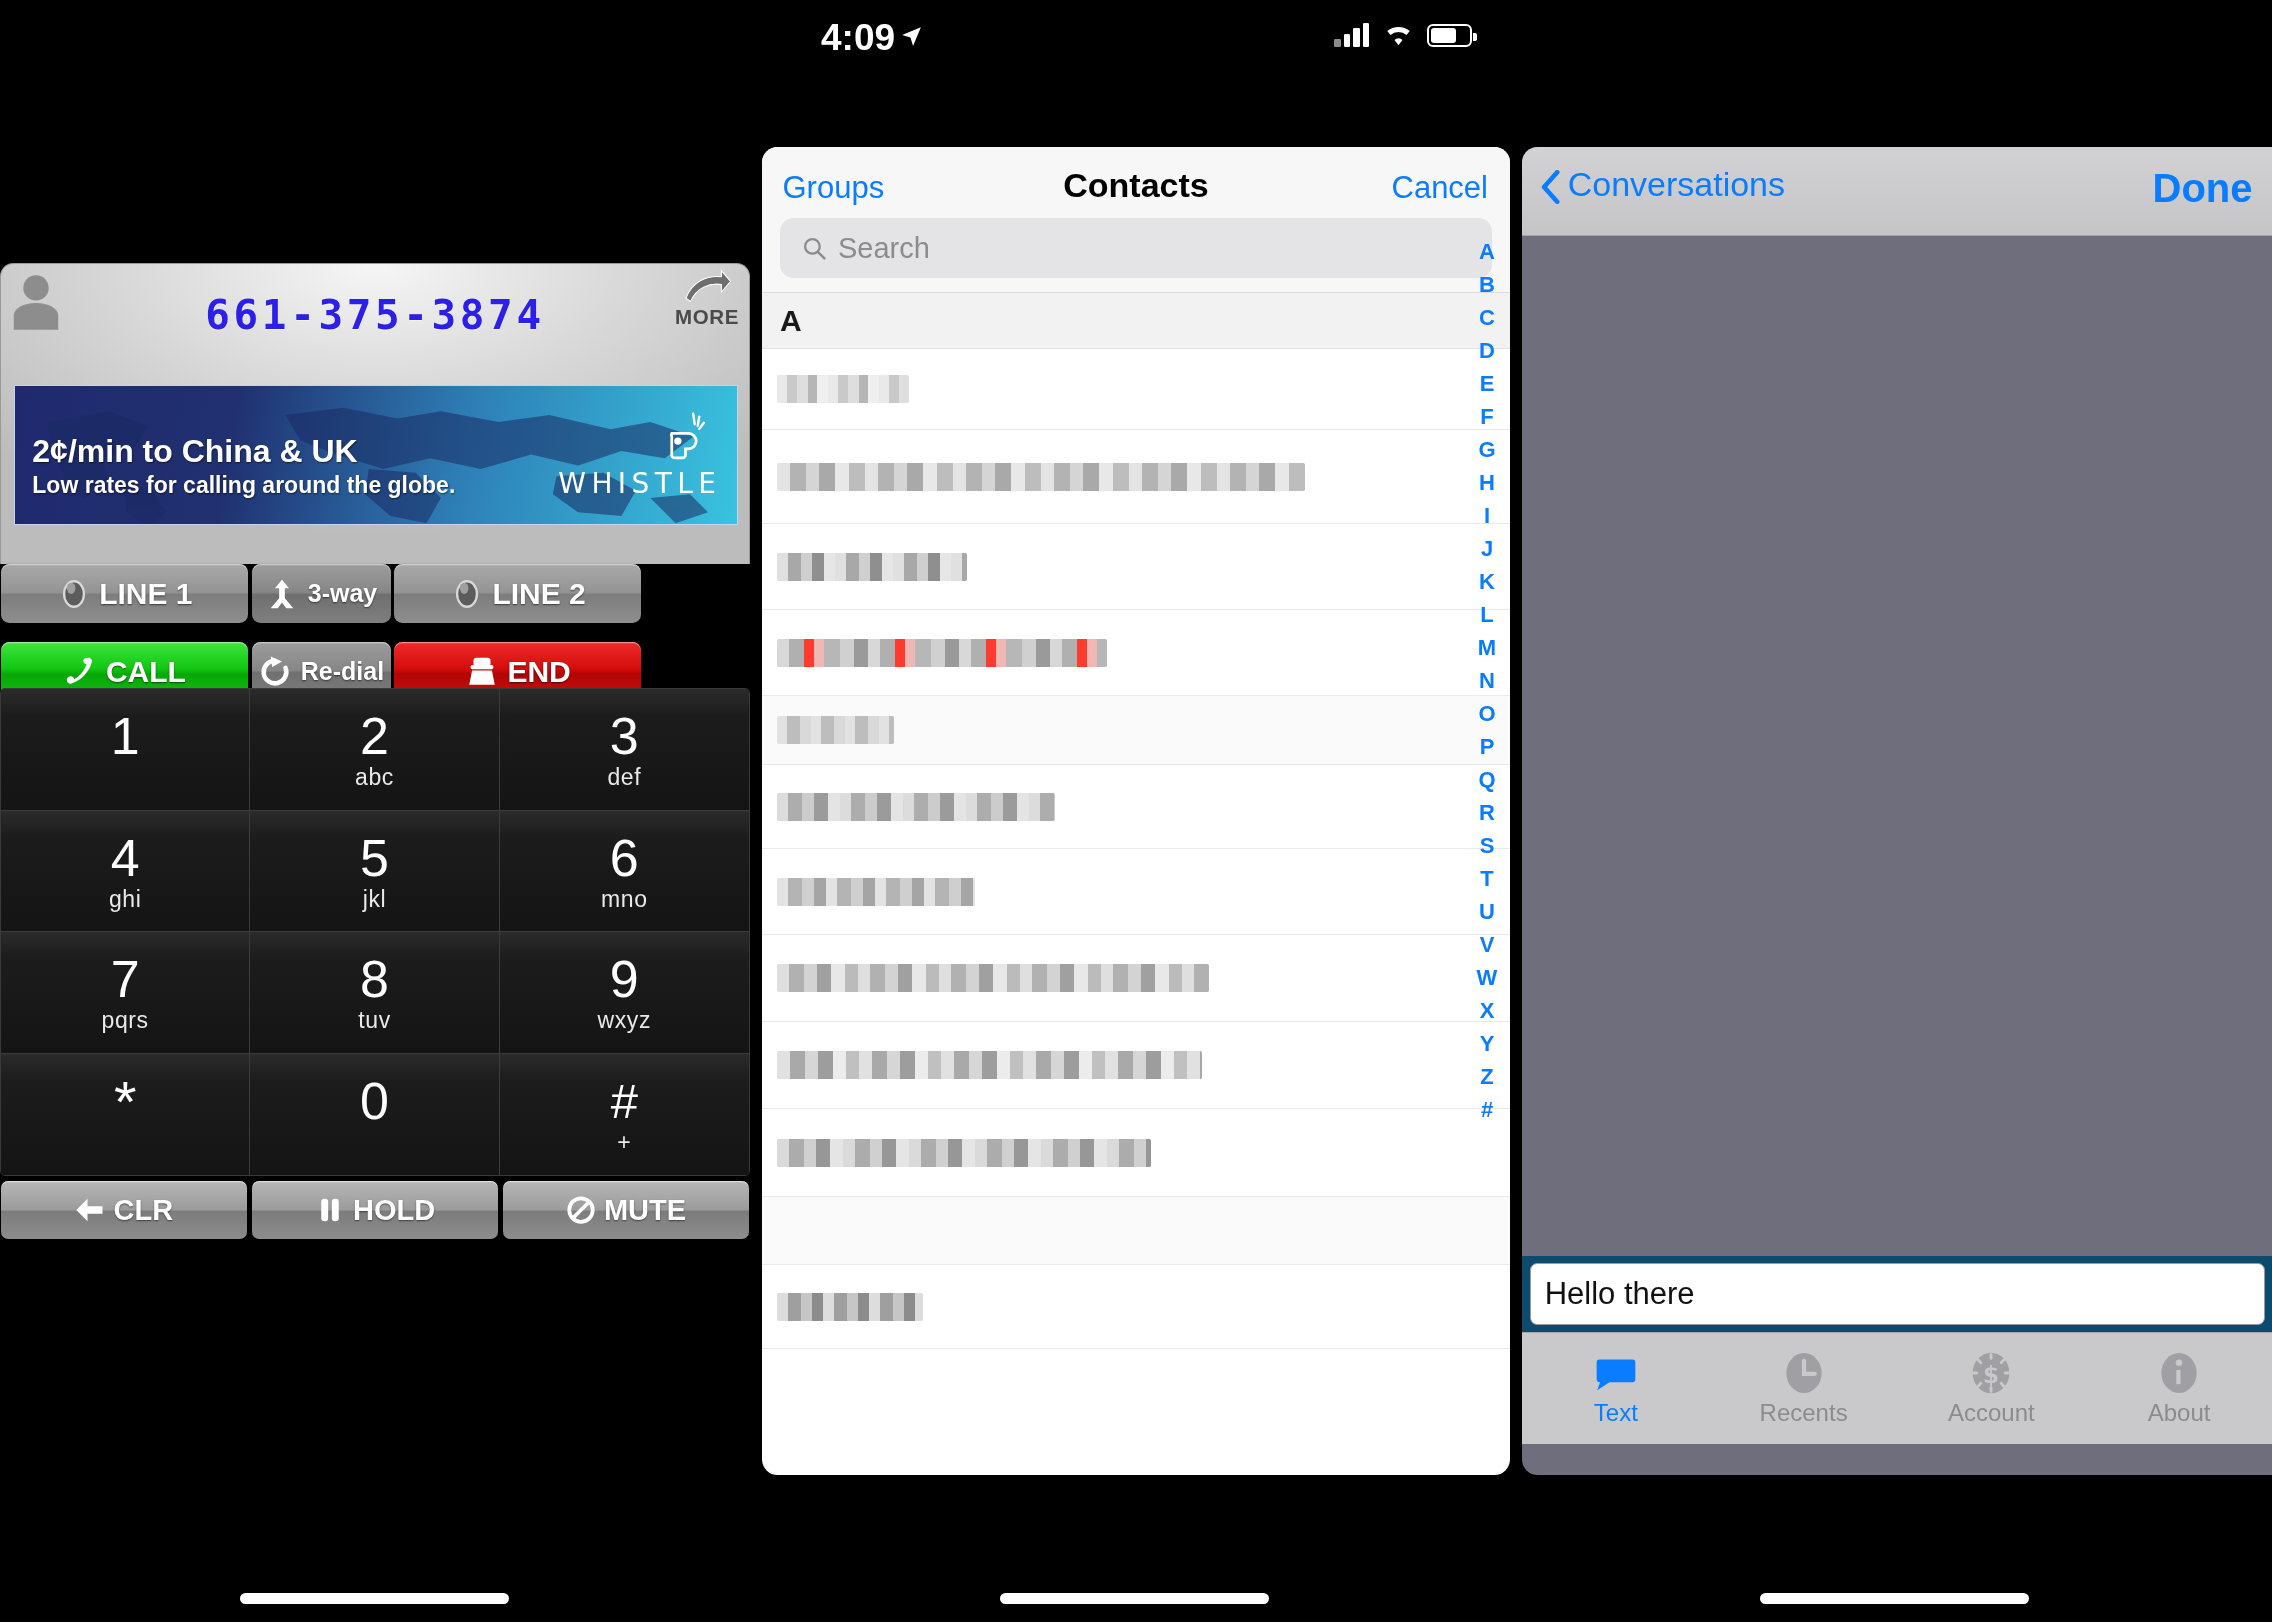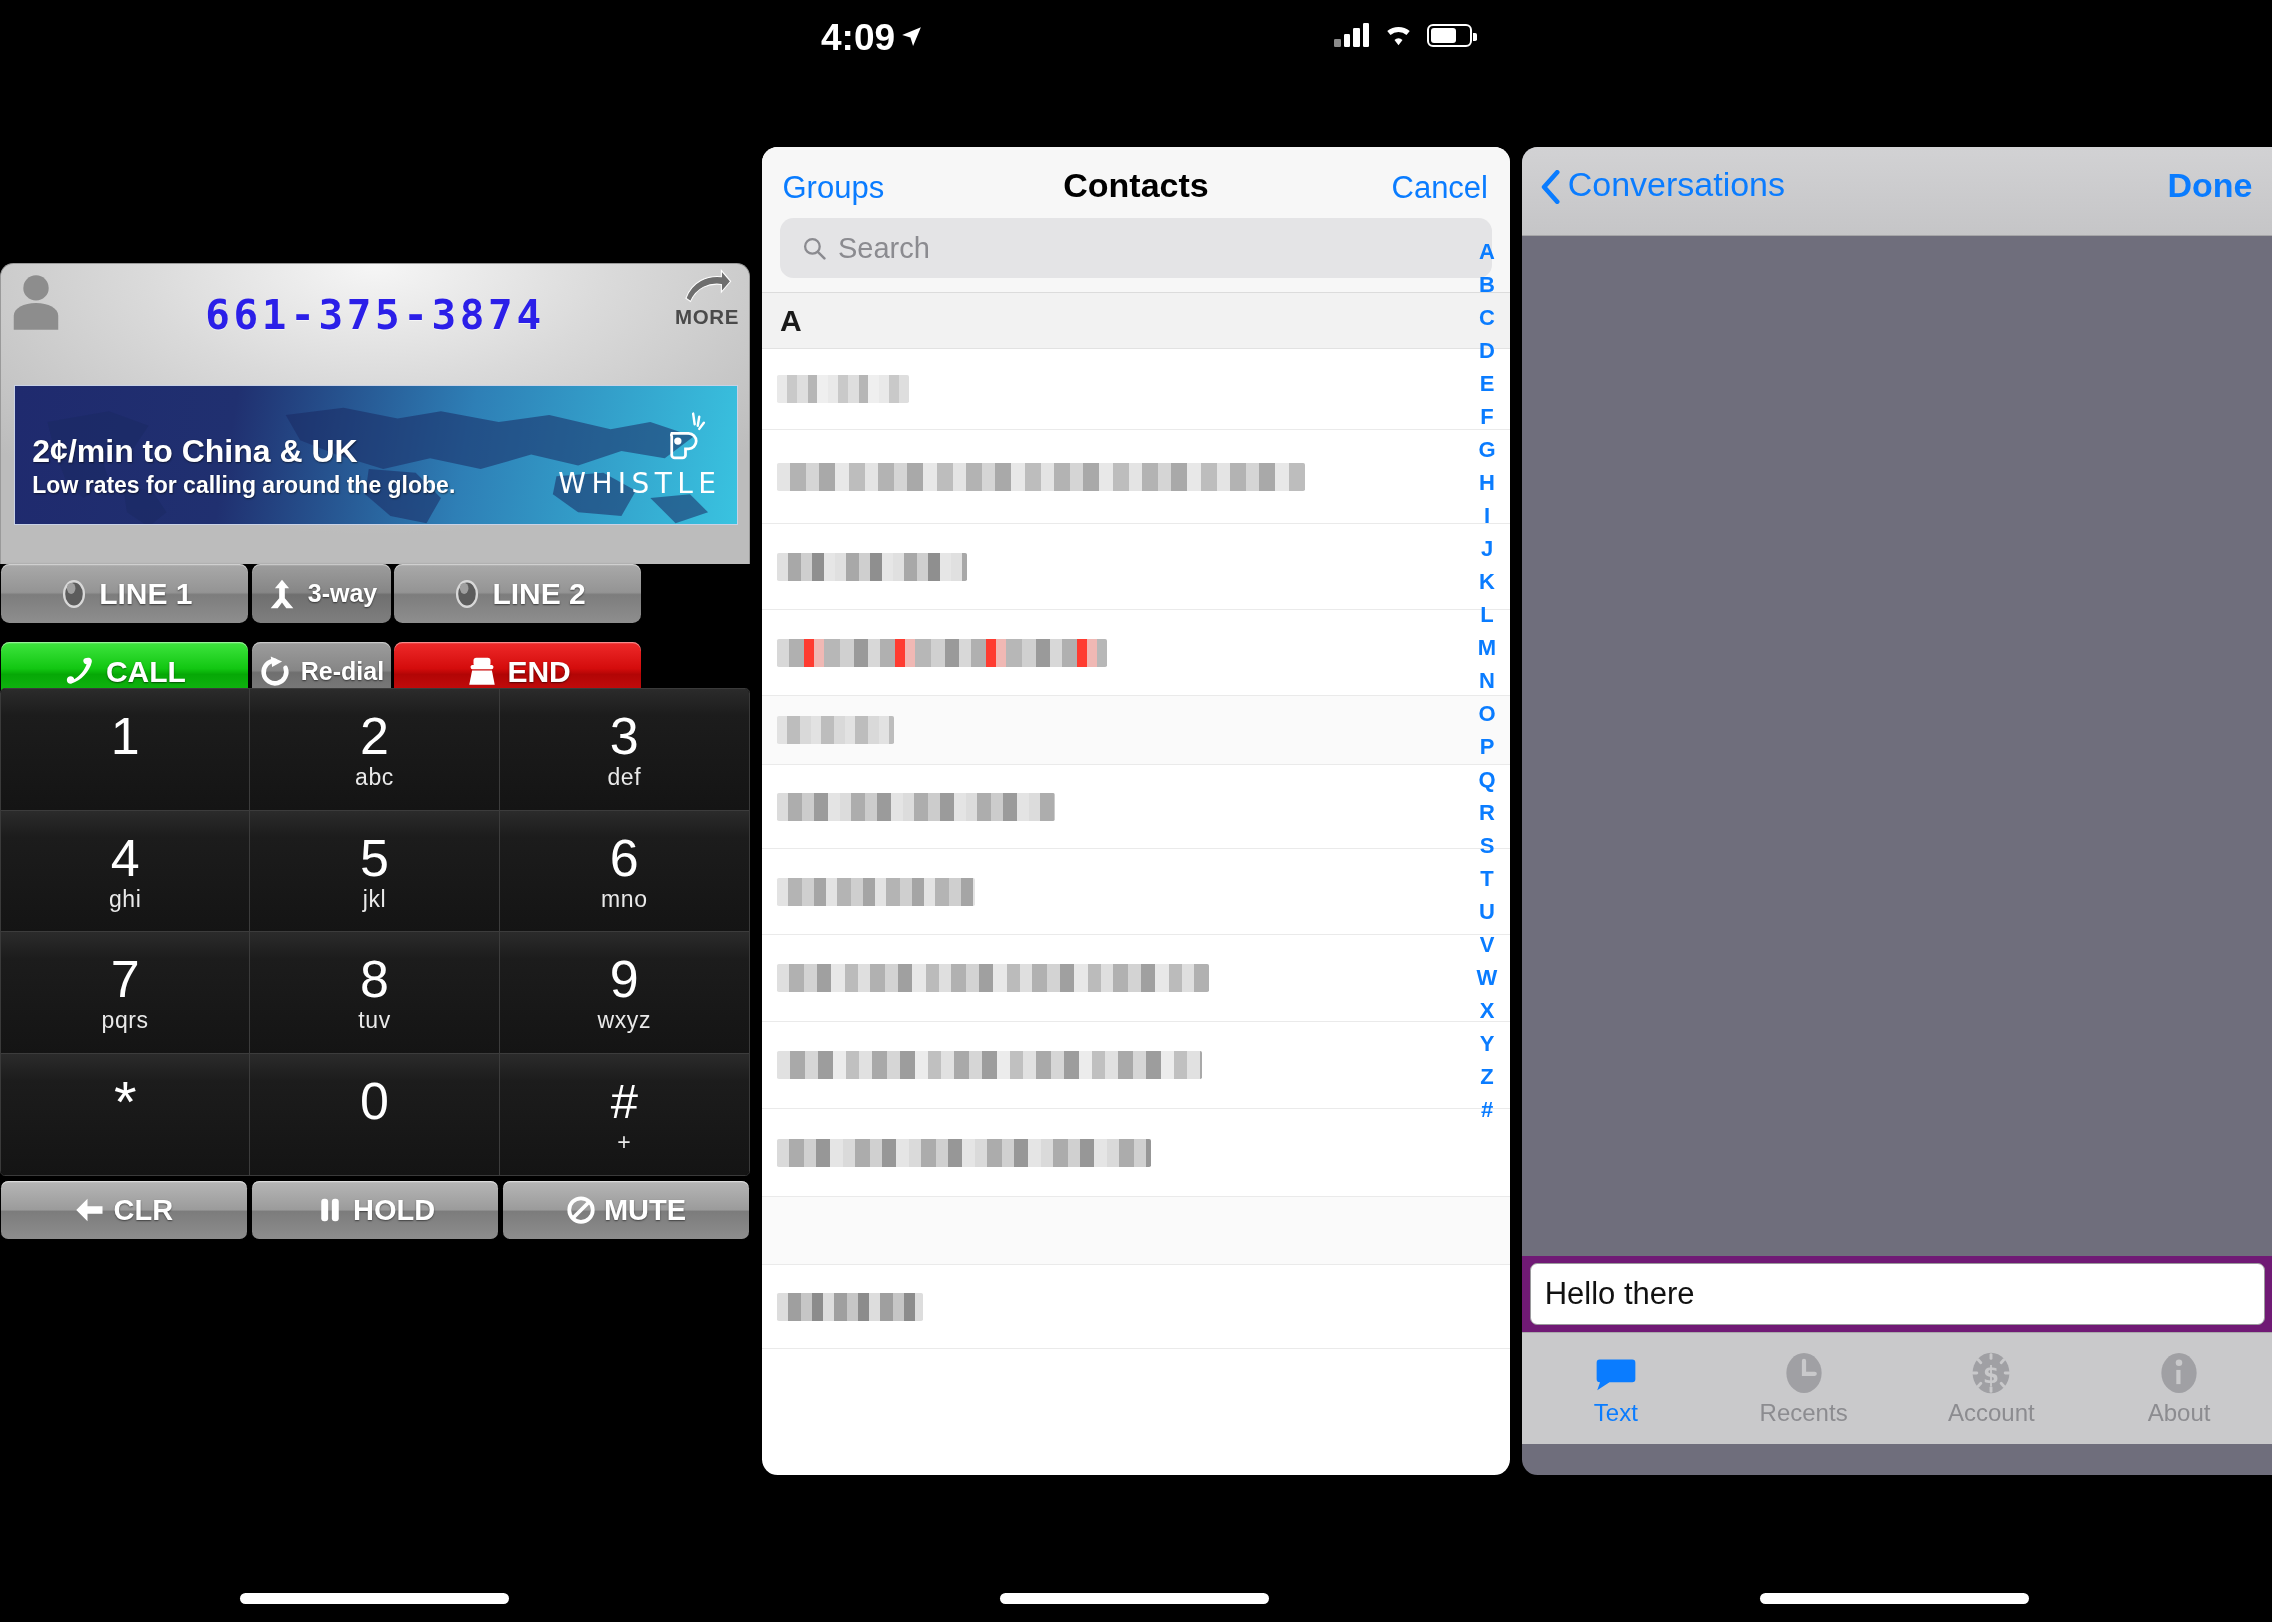--- a/index.html
+++ b/index.html
@@ -148,23 +148,23 @@
   
   .msgs {
     position:absolute; left:1522px; top:147px; width: 751px; height: 1328px;
     background:#6f6e7c; border-radius: 15.7px 0 0 15.7px; overflow:hidden;
   }
   .m-nav { height: 89px; background: linear-gradient(180deg,#d2d2d4 0%, #c5c5c7 100%);
            border-bottom:1.2px solid #a6a6a8; position:relative; }
   .m-back { position:absolute; left: 18px; top: 18px; display:flex; align-items:flex-end; gap: 7.2px; }
   .m-back .chev { width: 20.5px; height: 34px; }
   .m-back .lbl { color:#0a7cff; font-size: 34px; }
-  .m-done { position:absolute; right: 20.5px; top: 19.3px; color:#0a7cff; font-size: 34px; font-weight:600; }
+  .m-done { position:absolute; right: 20.5px; top: 19.3px; color:#0a7cff; font-size: 40px; font-weight:600; }
   .m-body { height: 1020px; background:#6f6e7c; }
-  .m-inputwrap { height: 76px; background:#701a75; padding: 7.2px 8.4px; }
+  .m-inputwrap { height: 76px; background:#0c4a6e; padding: 7.2px 8.4px; }
   .m-input { width:100%; height: 100%; background:#fff; border:1.2px solid #9a9a9c; border-radius: 7.2px;
              display:flex; align-items:center; padding-left: 13.3px; }
   .m-input .val { color:#111; font-size: 31px; }
   .m-tabs { height: 112px; background:#c9c9cb; display:flex; border-top:1.2px solid #a8a8aa; }
   .m-tab { flex:1; display:flex; flex-direction:column; align-items:center; justify-content:center; gap: 3.6px; }
   .m-tab .ic { width: 46px; height: 46px; display:block; }
   .m-tab .lbl { font-size: 24px; color:#8c8c90; }
   .m-tab.active .lbl { color:#0a7cff; }
 
   

